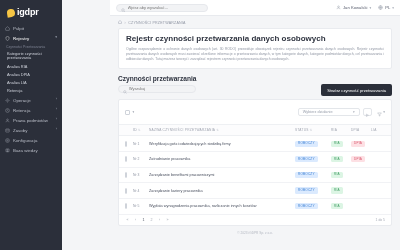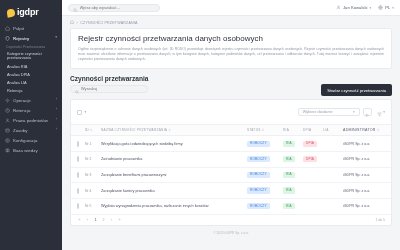--- a/index.html
+++ b/index.html
@@ -2,21 +2,21 @@
 <html lang="pl"><head>
 <meta charset="utf-8">
 <style>
   * { box-sizing: border-box; margin: 0; padding: 0; }
   html, body {
     width: 400px; height: 250px;
     font-family: "Liberation Sans", sans-serif;
     background: #f4f5f7;
     overflow: hidden;
   }
-  .app { display: flex; width: 400px; height: 250px; }
+  .app { display: flex; width: 400px; height: 250px; gap: 48px; }
 
   
   .sidebar {
     width: 62px; height: 250px;
     background: #2b2f3a;
     flex: 0 0 62px;
     display: flex; flex-direction: column;
     padding-top: 4px;
     overflow: hidden;
   }
@@ -122,21 +122,21 @@
   .bc-sep { color: #c2c6cf; }
 
   .card {
     background: #ffffff;
     border: 1px solid #e9ebef;
     border-radius: 2px;
     margin: 0 8px 4px 8px;
   }
   .card-intro { padding: 5px 7px 6px 7px; }
   .page-title {
-    font-size: 8px; color: #2f3440; font-weight: normal;
+    font-size: 8px; color: #2f3440; font-weight: bold;
     margin-bottom: 4px;
   }
   .intro-text {
     font-size: 3.4px; color: #9096a3; line-height: 1.5;
     text-align: justify;
   }
 
   .section-head {
     display: flex; align-items: flex-start;
     padding: 2px 8px 3px 8px;

